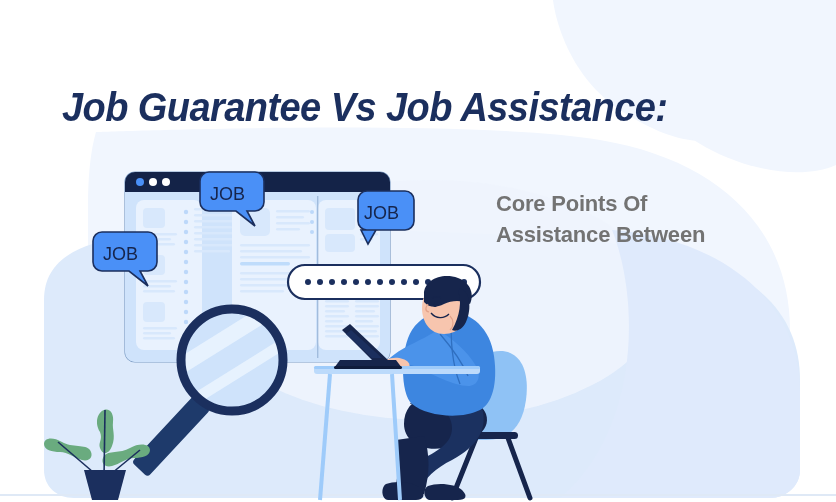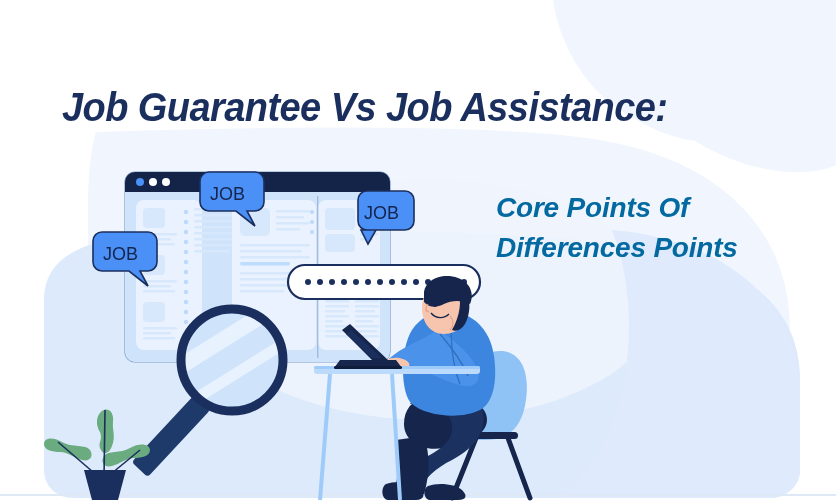--- a/index.html
+++ b/index.html
@@ -32,25 +32,24 @@
     white-space:nowrap;
     line-height:1.08;
     transform:scaleX(0.95);
     transform-origin:left center;
   }
   #subhead{
     position:absolute;
     left:496px; top:188px;
     width:340px;
     font-family:"Liberation Sans", sans-serif;
-    font-size:28px;
+    font-size:22px;
     font-weight:bold;
-    font-style:italic;
     letter-spacing:-0.2px;
-    color:#0369a1;
+    color:#737373;
     line-height:1.42;
   }
   #subhead .ln{display:block;white-space:nowrap;}
 </style>
 </head>
 <body>
 
 <div id="stage">
 
   <svg class="layer" viewBox="0 0 836 502" width="836" height="502">
@@ -298,16 +297,16 @@
     <g>
       <path d="M367 191 L405 191 A9 9 0 0 1 414 200 L414 221 A9 9 0 0 1 405 230 L367 230 L376 230 L368 244 L361 230 L367 230 A9 9 0 0 1 358 221 L358 200 A9 9 0 0 1 367 191 Z" fill="#4a90f7" stroke="#1b2f5e" stroke-width="1.6"></path>
       <text x="364" y="219" font-family="'Liberation Sans', sans-serif" font-size="18" fill="#16254c">JOB</text>
     </g>
   </svg>
 
   <div id="headline">Job Guarantee Vs Job Assistance:</div>
 
   <div id="subhead">
     <span class="ln">Core Points Of</span>
-    <span class="ln">Differences Points</span>
+    <span class="ln">Assistance Between</span>
   </div>
 
 </div>
 
 </body></html>

